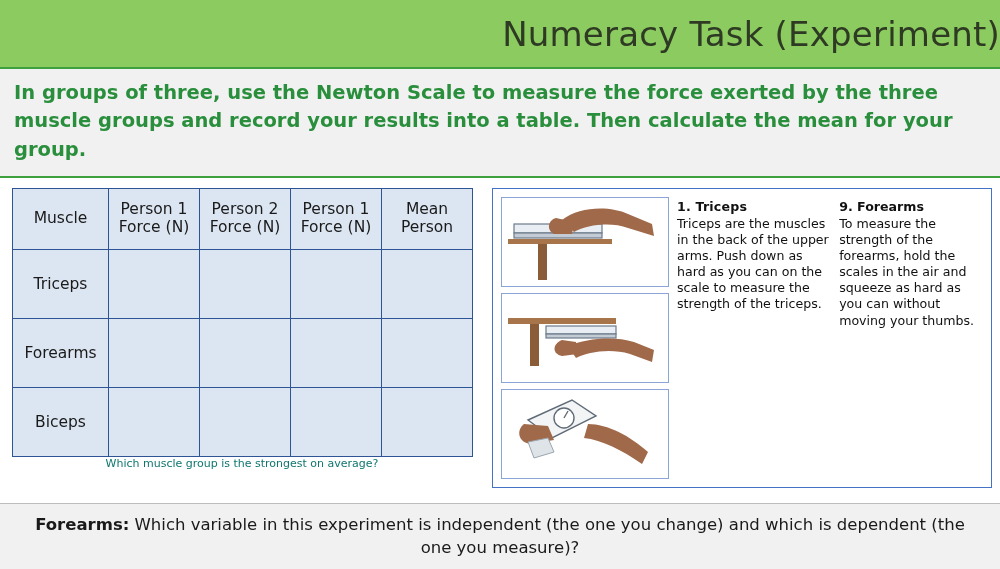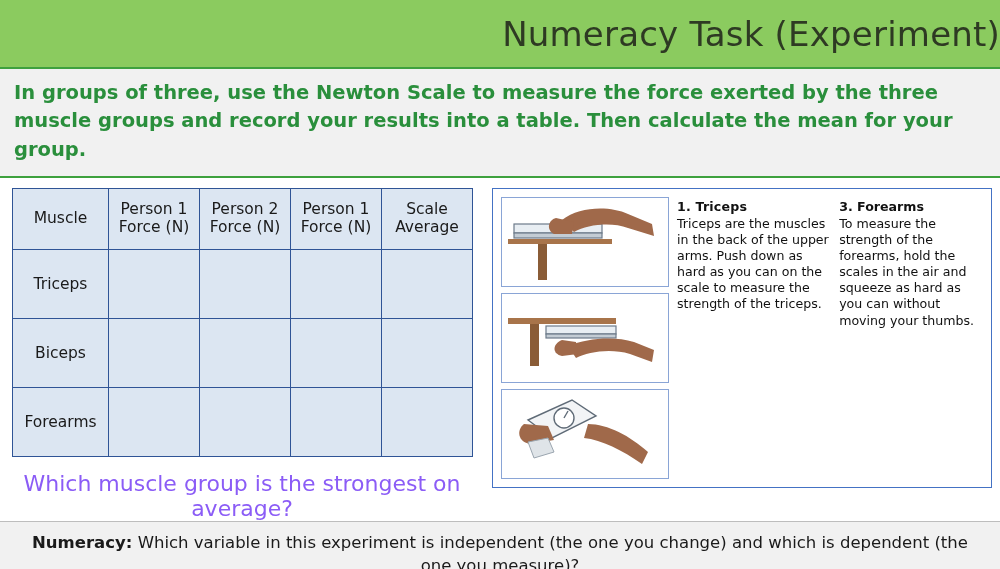--- a/index.html
+++ b/index.html
@@ -94,24 +94,23 @@
     height: 56px;
     line-height: 1.15;
   }
   table.results .data-row td {
     height: 64px;
   }
   table.results col.c0 { width: 96px; }
   table.results col.c1, table.results col.c2, table.results col.c3, table.results col.c4 { width: 91px; }
 
   .question-line {
-    margin-top: 14px;
     text-align: center;
-    font-size: 22px;
-    color: #8b5cf6;
+    font-size: 11px;
+    color: #0f766e;
     font-family: "DejaVu Sans", sans-serif;
     width: 460px;
   }
 
   
   .right-col {
     flex: 1 1 auto;
     border: 1px solid #4472C4;
     background: #ffffff;
     box-sizing: border-box;
@@ -205,40 +204,40 @@
             <col class="c2">
             <col class="c3">
             <col class="c4">
         </colgroup>
         <thead>
           <tr class="hdr-row">
             <th>Muscle</th>
             <th>Person 1 Force (N)</th>
             <th>Person 2 Force (N)</th>
             <th>Person 1 Force (N)</th>
-            <th>Scale Average</th>
+            <th>Mean Person</th>
           </tr>
         </thead>
         <tbody>
           <tr class="data-row">
             <td>Triceps</td>
             <td></td>
             <td></td>
             <td></td>
             <td></td>
           </tr>
           <tr class="data-row">
-            <td>Biceps</td>
+            <td>Forearms</td>
             <td></td>
             <td></td>
             <td></td>
             <td></td>
           </tr>
           <tr class="data-row">
-            <td>Forearms</td>
+            <td>Biceps</td>
             <td></td>
             <td></td>
             <td></td>
             <td></td>
           </tr>
         </tbody>
       </table>
 
       <div class="question-line">Which muscle group is the strongest on average?</div>
     </div>
@@ -298,27 +297,27 @@
         </div>
 
       </div>
 
       <div class="txt-col">
         <div class="step step1">
           <span class="step-head">1.     Triceps</span>
           <span>Triceps are the muscles in the back of the upper arms. Push down as hard as you can on the scale to measure the strength of the triceps.</span>
         </div>
         <div class="step step3">
-          <span class="step-head">3. Forearms</span>
+          <span class="step-head">9. Forearms</span>
           <span>To measure the strength of the forearms, hold the scales in the air and squeeze as hard as you can without moving your thumbs.</span>
         </div>
       </div>
 
     </div>
   </div>
 
   <div class="extension-band">
     <div class="extension-text">
-      <b>Numeracy:</b><span> Which variable in this experiment is independent (the one you change) and which is dependent (the one you measure)?</span>
+      <b>Forearms:</b><span> Which variable in this experiment is independent (the one you change) and which is dependent (the one you measure)?</span>
     </div>
   </div>
 
 </div>
 
 </body></html>

